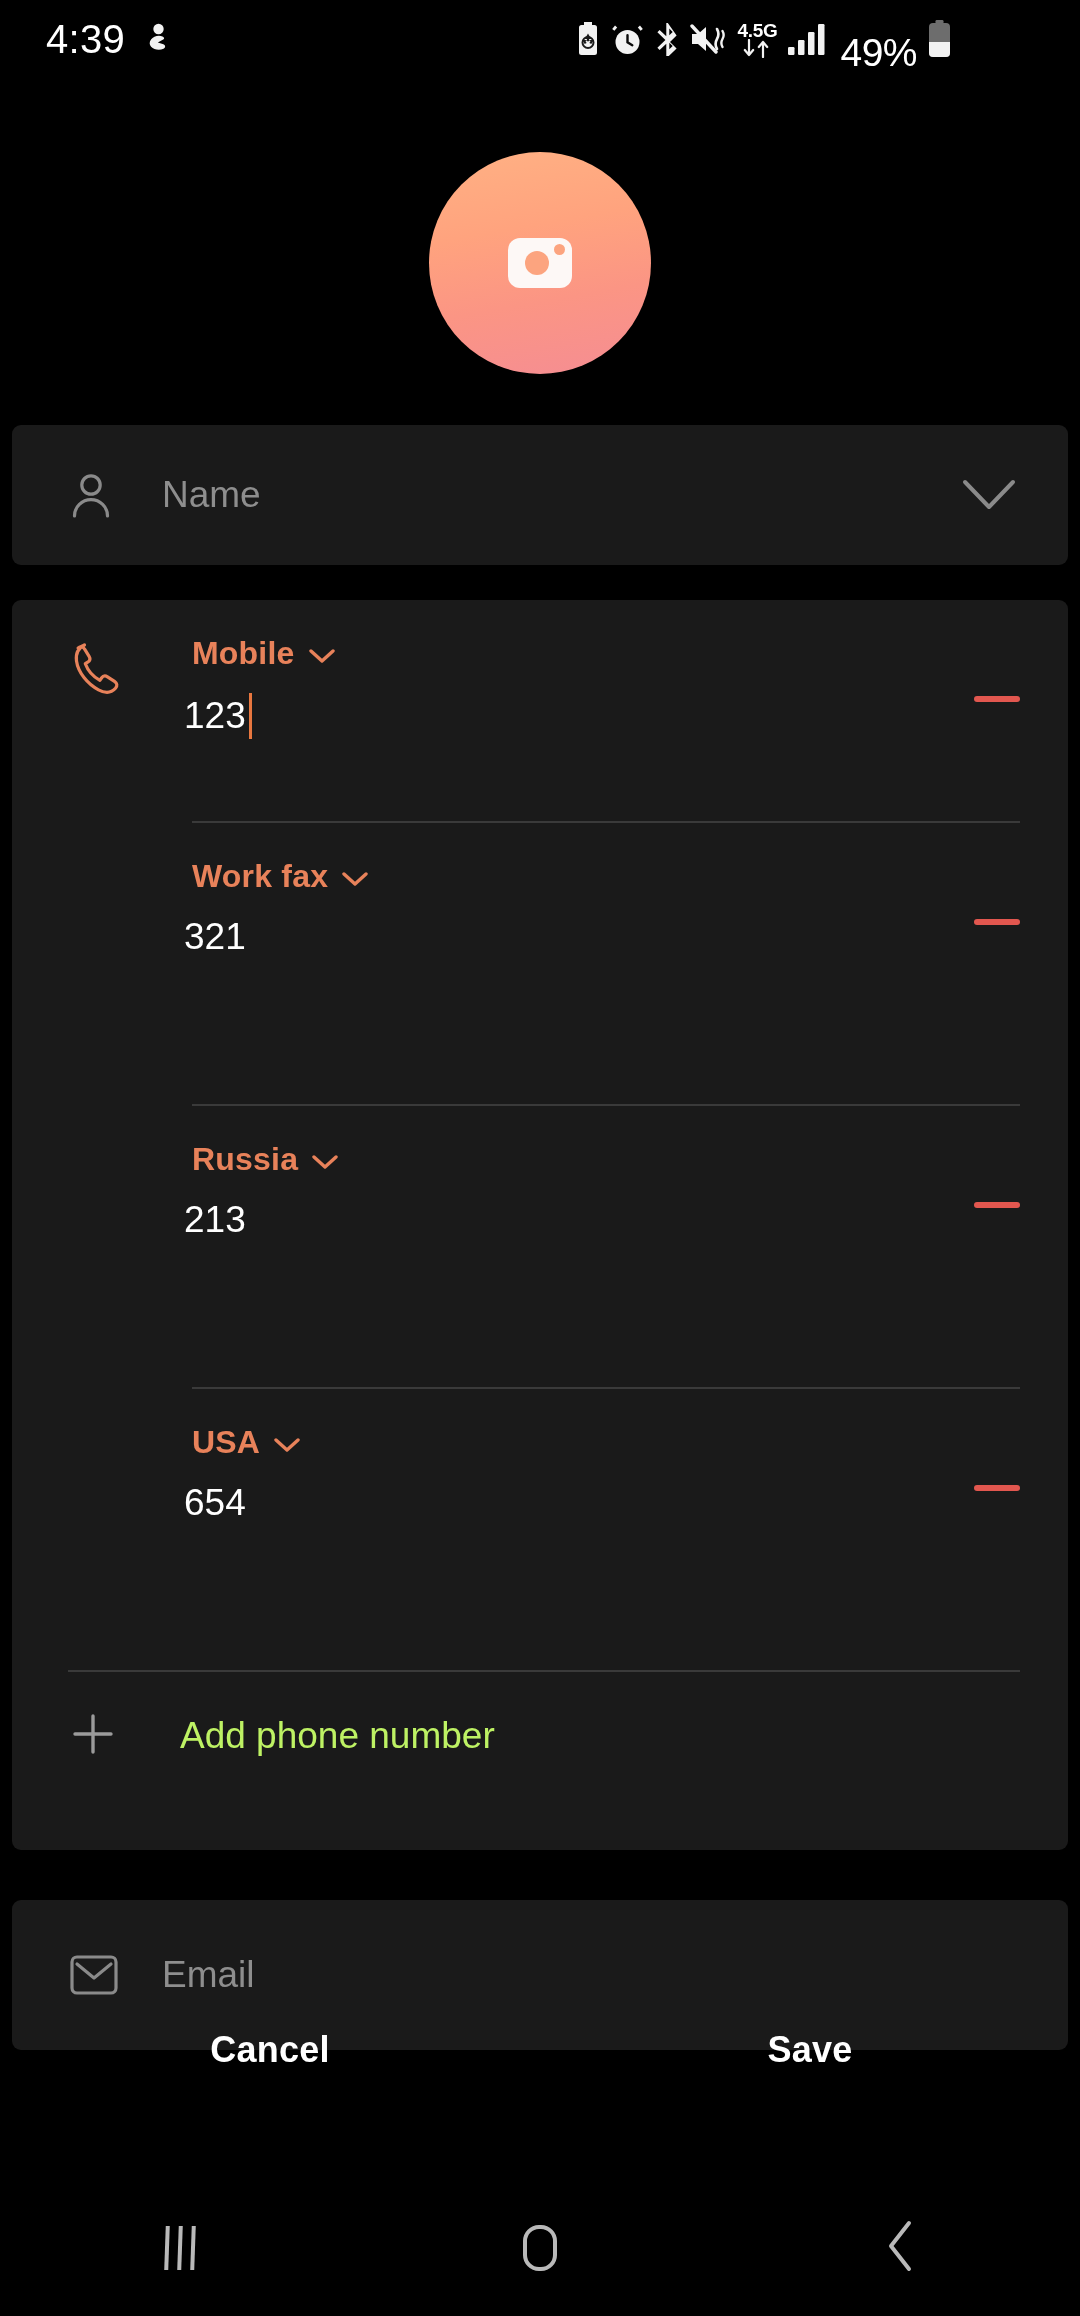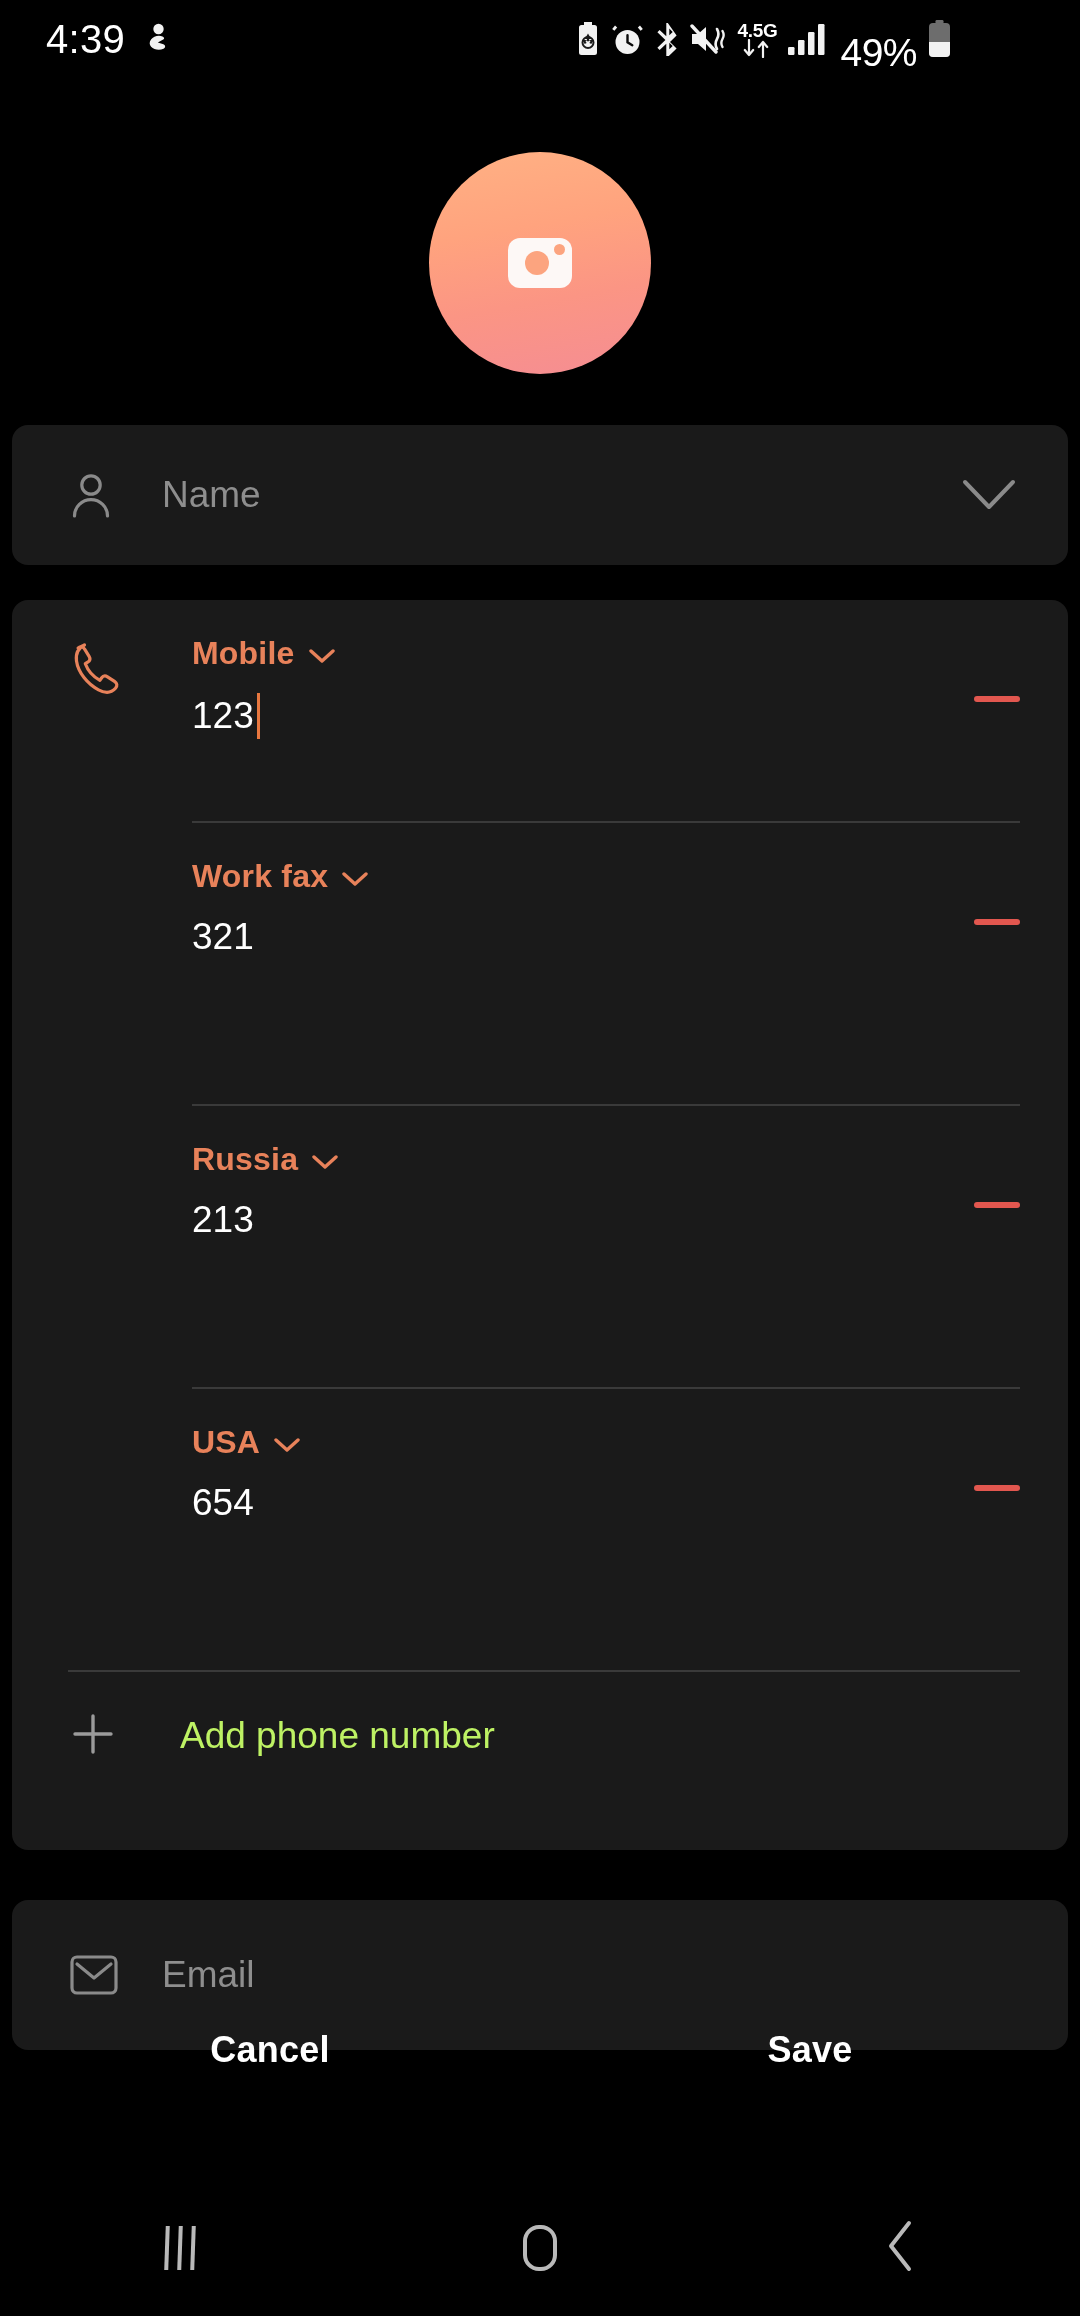--- a/index.html
+++ b/index.html
@@ -109,21 +109,21 @@
     background: #fca47f;
     right: 7px; top: 6px;
   }
 
   
   .card {
     position: absolute;
     left: 12px;
     width: 1056px;
     background: #1a1a1a;
-    border-radius: 16px;
+    border-radius: 9px;
     box-sizing: border-box;
   }
 
   
   #name-card {
     top: 425px;
     height: 140px;
     display: flex;
     align-items: center;
     padding: 0 52px 0 58px;
@@ -171,21 +171,21 @@
     display: flex;
     align-items: center;
     gap: 14px;
     font-size: 32px;
     font-weight: 700;
     color: #e8825a;
     letter-spacing: 0.2px;
   }
   .row-value {
     position: absolute;
-    left: 180px;
+    left: 172px;
     top: 93px;
     font-size: 37px;
     color: #fff;
     display: flex;
     align-items: center;
   }
   .caret {
     display: inline-block;
     width: 3px;
     height: 46px;

